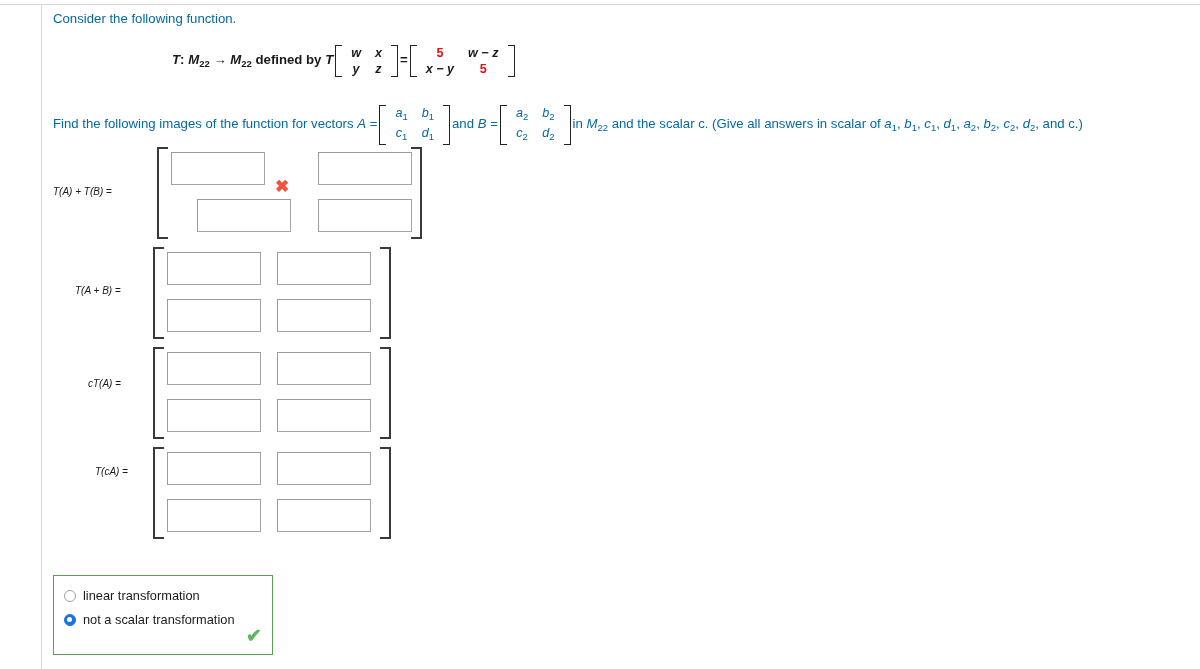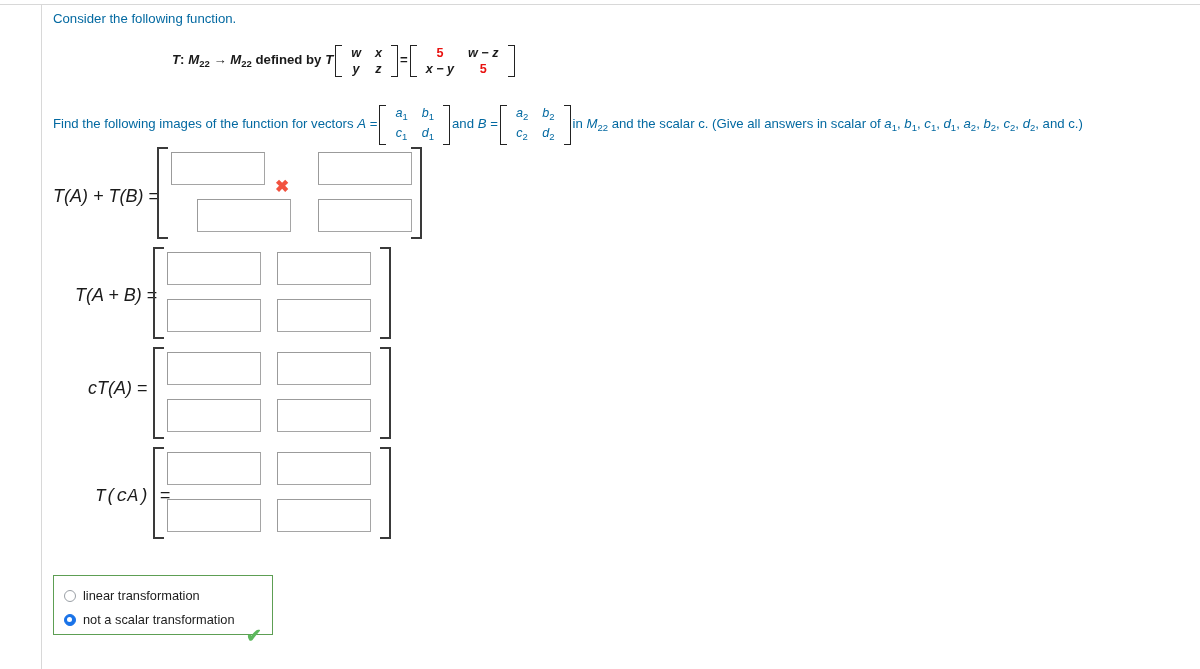--- a/index.html
+++ b/index.html
@@ -87,21 +87,21 @@
     white-space: nowrap;
     font-size: 13.2px;
     font-weight: bold;
   }
 
   
   .answer-row { position: absolute; }
   .answer-label {
     position: absolute;
     white-space: nowrap;
-    font-size: 18px;
+    font-size: 10px;
     font-style: italic;
     color: #1b1b1b;
   }
   .answer-label .eq { font-style: normal; }
 
   .matrix-frame {
     position: absolute;
   }
   .bracket {
     position: absolute;
@@ -133,21 +133,21 @@
     font-weight: bold;
     line-height: 1;
   }
   .mark.cross { color: #f2523f; }
   .mark.check { color: #5cb85c; font-size: 19px; }
 
   
   #radio-group {
     position: absolute;
     left: 11px; top: 570px;
-    width: 220px; height: 60px;
+    width: 220px; height: 80px;
     box-sizing: border-box;
     border: 1.5px solid #5d9e53;
     background: #ffffff;
   }
   .radio-row {
     position: absolute;
     left: 10px;
     display: flex;
     align-items: center;
     white-space: nowrap;
@@ -302,21 +302,21 @@
       <div class="bracket left" style="height:88px;"></div>
       <div class="bracket right" style="height:88px;"></div>
       <input class="ans-box" style="left: 14px; top: 5px; width: 94px; height: 33px;" value="">
       <input class="ans-box" style="left: 124px; top: 5px; width: 94px; height: 33px;" value="">
       <input class="ans-box" style="left: 14px; top: 52px; width: 94px; height: 33px;" value="">
       <input class="ans-box" style="left: 124px; top: 52px; width: 94px; height: 33px;" value="">
     </div>
   </div>
 
   <div class="answer-row">
-    <div class="answer-label" style="left:53px; top:481px;font-family:Liberation Mono, monospace;">
+    <div class="answer-label" style="left:53px; top:461px;">
       <span>T(cA)</span>
       <span class="eq">=</span>
     </div>
     <div class="matrix-frame" style="left:111px; top:442px; width:238px; height:88px;">
       <div class="bracket left" style="height:88px;"></div>
       <div class="bracket right" style="height:88px;"></div>
       <input class="ans-box" style="left: 14px; top: 5px; width: 94px; height: 33px;" value="">
       <input class="ans-box" style="left: 124px; top: 5px; width: 94px; height: 33px;" value="">
       <input class="ans-box" style="left: 14px; top: 52px; width: 94px; height: 33px;" value="">
       <input class="ans-box" style="left: 124px; top: 52px; width: 94px; height: 33px;" value="">

